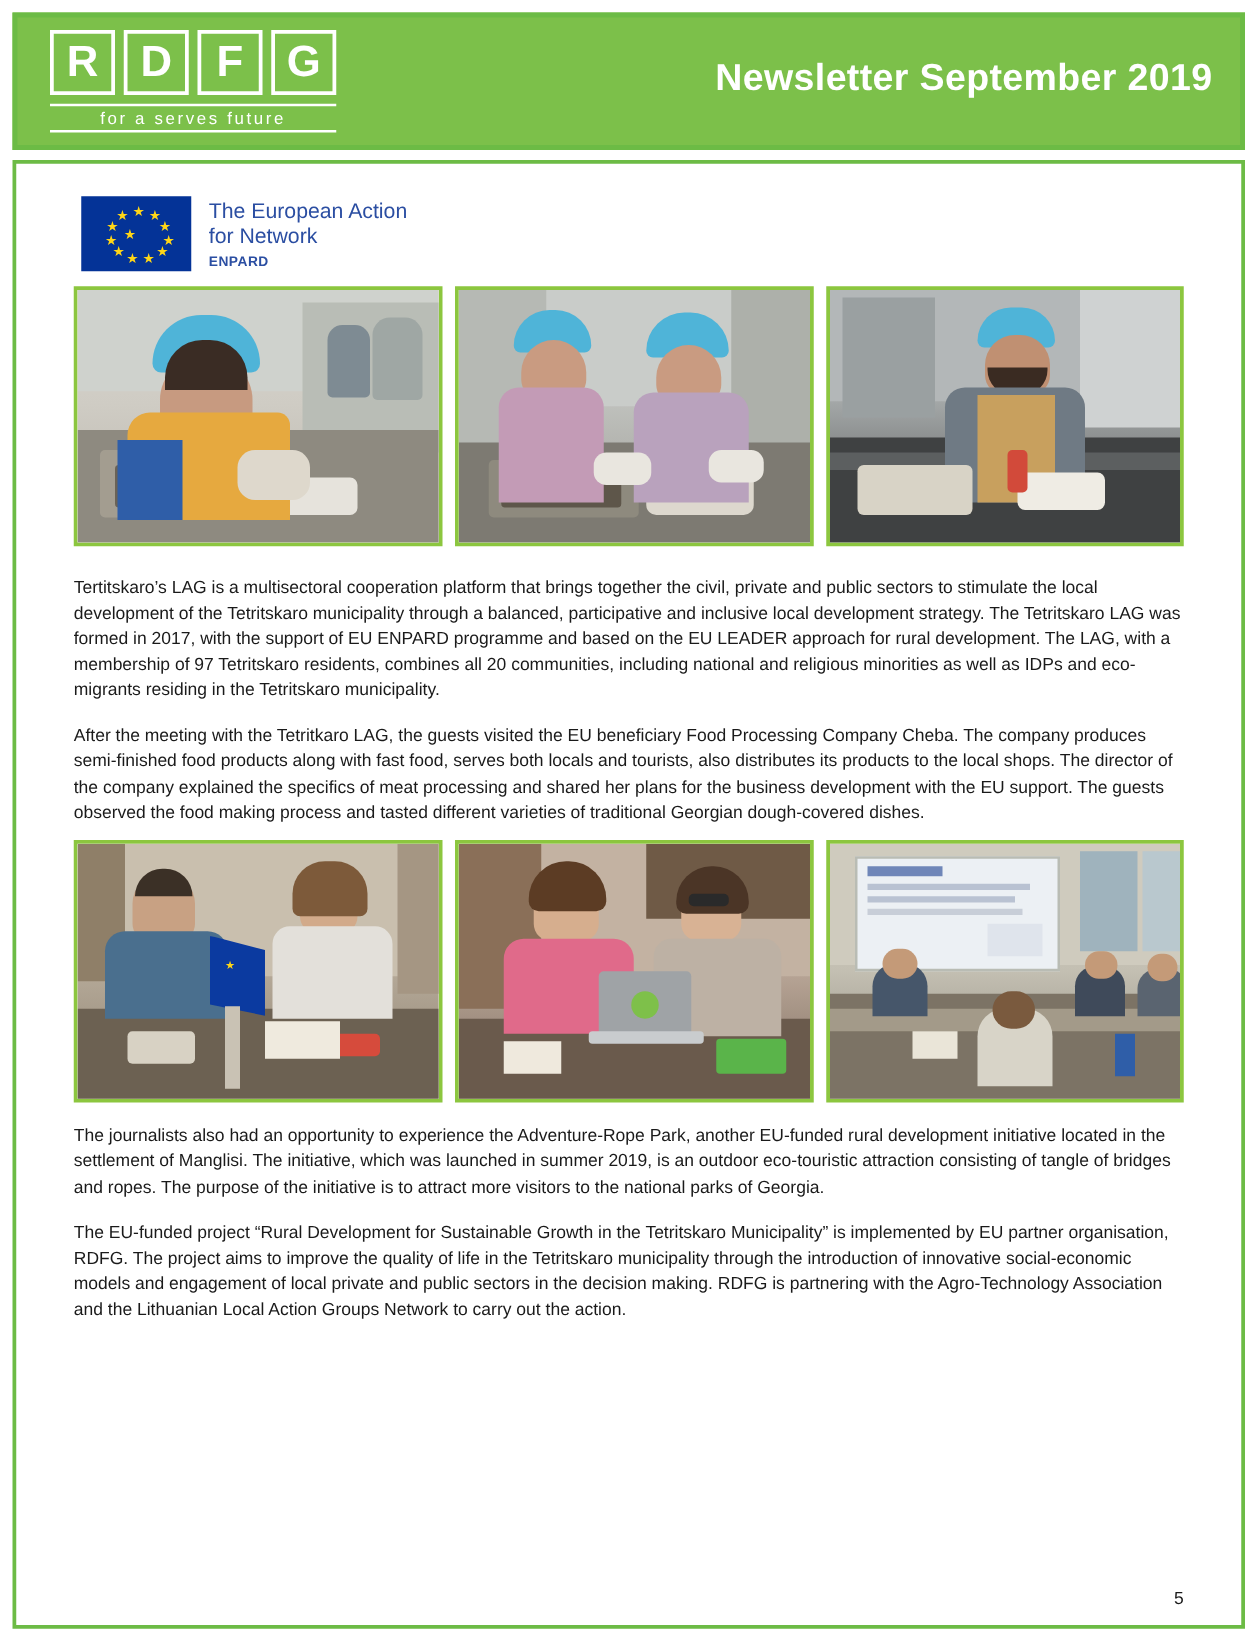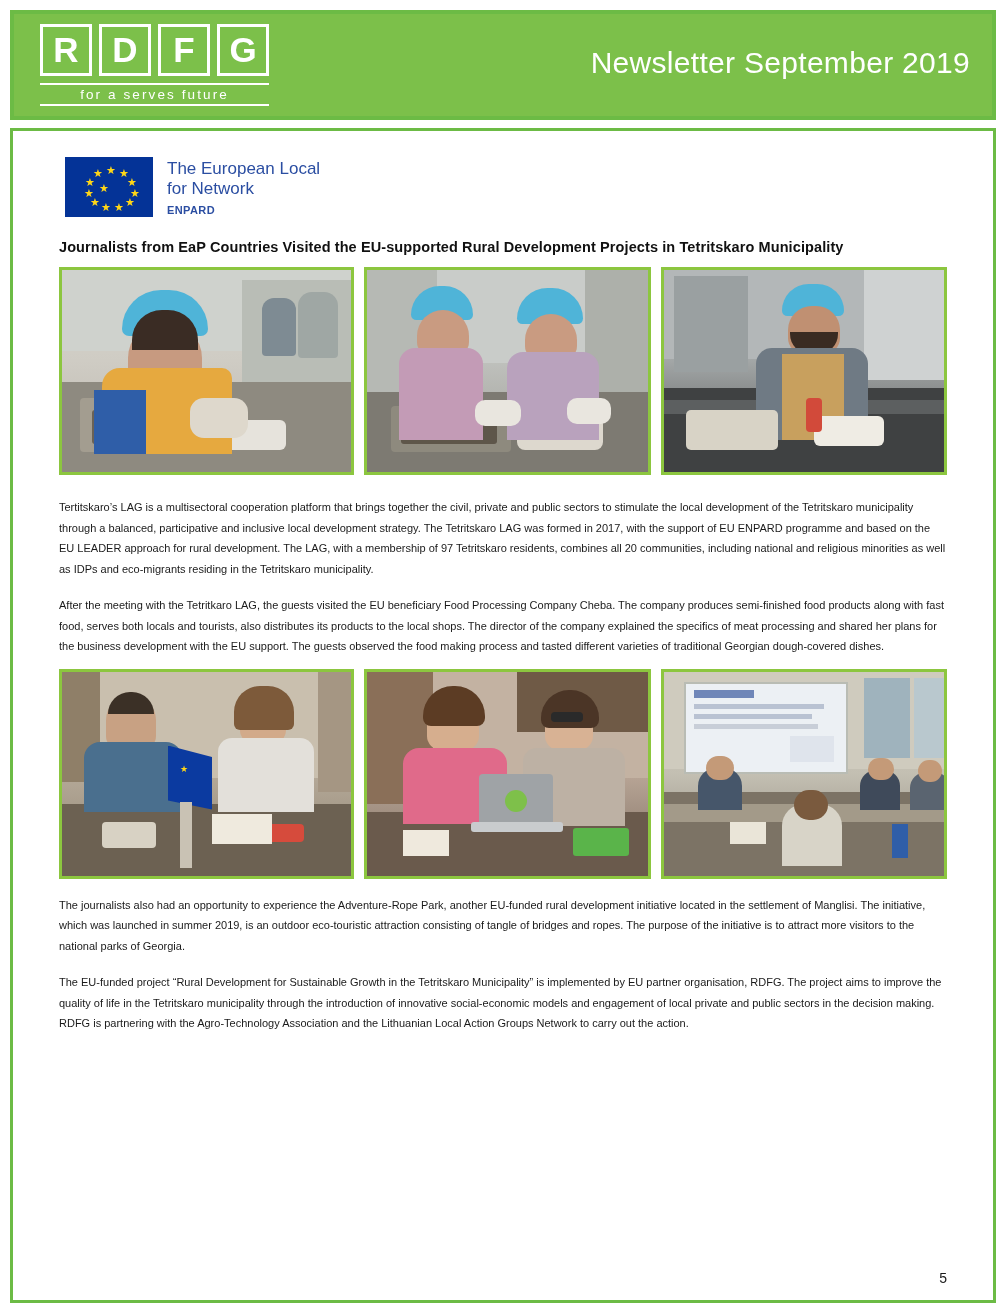--- a/index.html
+++ b/index.html
@@ -69,21 +69,21 @@
     color: #ffffff;
     font-size: 13.5px;
     letter-spacing: 2.1px;
     text-align: center;
     font-family: "Liberation Sans", sans-serif;
   }
 
   .newsletter-title {
     color: #ffffff;
     font-size: 30px;
-    font-weight: normal;
+    font-weight: bold;
     letter-spacing: 0.3px;
     padding-bottom: 4px;
   }
 
   
   .body-frame {
     box-sizing: border-box;
     margin-top: 8px;
     height: 1175px;
     border: 3px solid #6cbb45;
@@ -156,21 +156,21 @@
 
   .photo-row.second .photo { height: 210px; }
 
   .scene { position: absolute; inset: 0; overflow: hidden; }
 
   
   .sh { position: absolute; }
 
   
   .para {
-    font-size: 11px;
+    font-size: 14px;
     line-height: 20.5px;
     color: #1a1a1a;
     margin-top: 16px;
     text-align: left;
   }
   .para.first { margin-top: 22px; }
 
   .page-number {
     position: absolute;
     right: 46px;
@@ -208,27 +208,26 @@
         <span class="eu-star" style="left:60px;top:40px;">★</span>
         <span class="eu-star" style="left:49px;top:45px;">★</span>
         <span class="eu-star" style="left:36px;top:45px;">★</span>
         <span class="eu-star" style="left:25px;top:40px;">★</span>
         <span class="eu-star" style="left:19px;top:31px;">★</span>
         <span class="eu-star" style="left:20px;top:20px;">★</span>
         <span class="eu-star" style="left:28px;top:11px;">★</span>
         <span class="eu-star" style="left:34px;top:26px;">★</span>
       </div>
       <div class="eu-text">
-        <div class="l1">The European Local</div>
+        <div class="l1">The European Action</div>
         <div class="l2">for Network</div>
         <div class="l3">ENPARD</div>
       </div>
     </div>
 
-    <div class="article-heading">Journalists from EaP Countries Visited the EU-supported Rural Development Projects in Tetritskaro Municipality</div>
 
     <div class="photo-row first">
 
       <div class="photo p1">
         <div class="scene" style="background:linear-gradient(180deg,#d9d6cf 0%,#cfccc4 45%,#b9b4ab 100%);">
           <div class="sh" style="left:0;top:0;width:100%;height:40%;background:#cfd2cd;"></div>
           <div class="sh" style="left:180px;top:10px;width:120px;height:120px;background:#b9bdb6;"></div>
           <div class="sh" style="left:200px;top:28px;width:34px;height:58px;background:#7e8b93;border-radius:12px 12px 4px 4px;"></div>
           <div class="sh" style="left:236px;top:22px;width:40px;height:66px;background:#9fa7a4;border-radius:14px 14px 4px 4px;"></div>
           <div class="sh" style="left:0;top:112px;width:100%;height:96px;background:#8e8a80;"></div>

